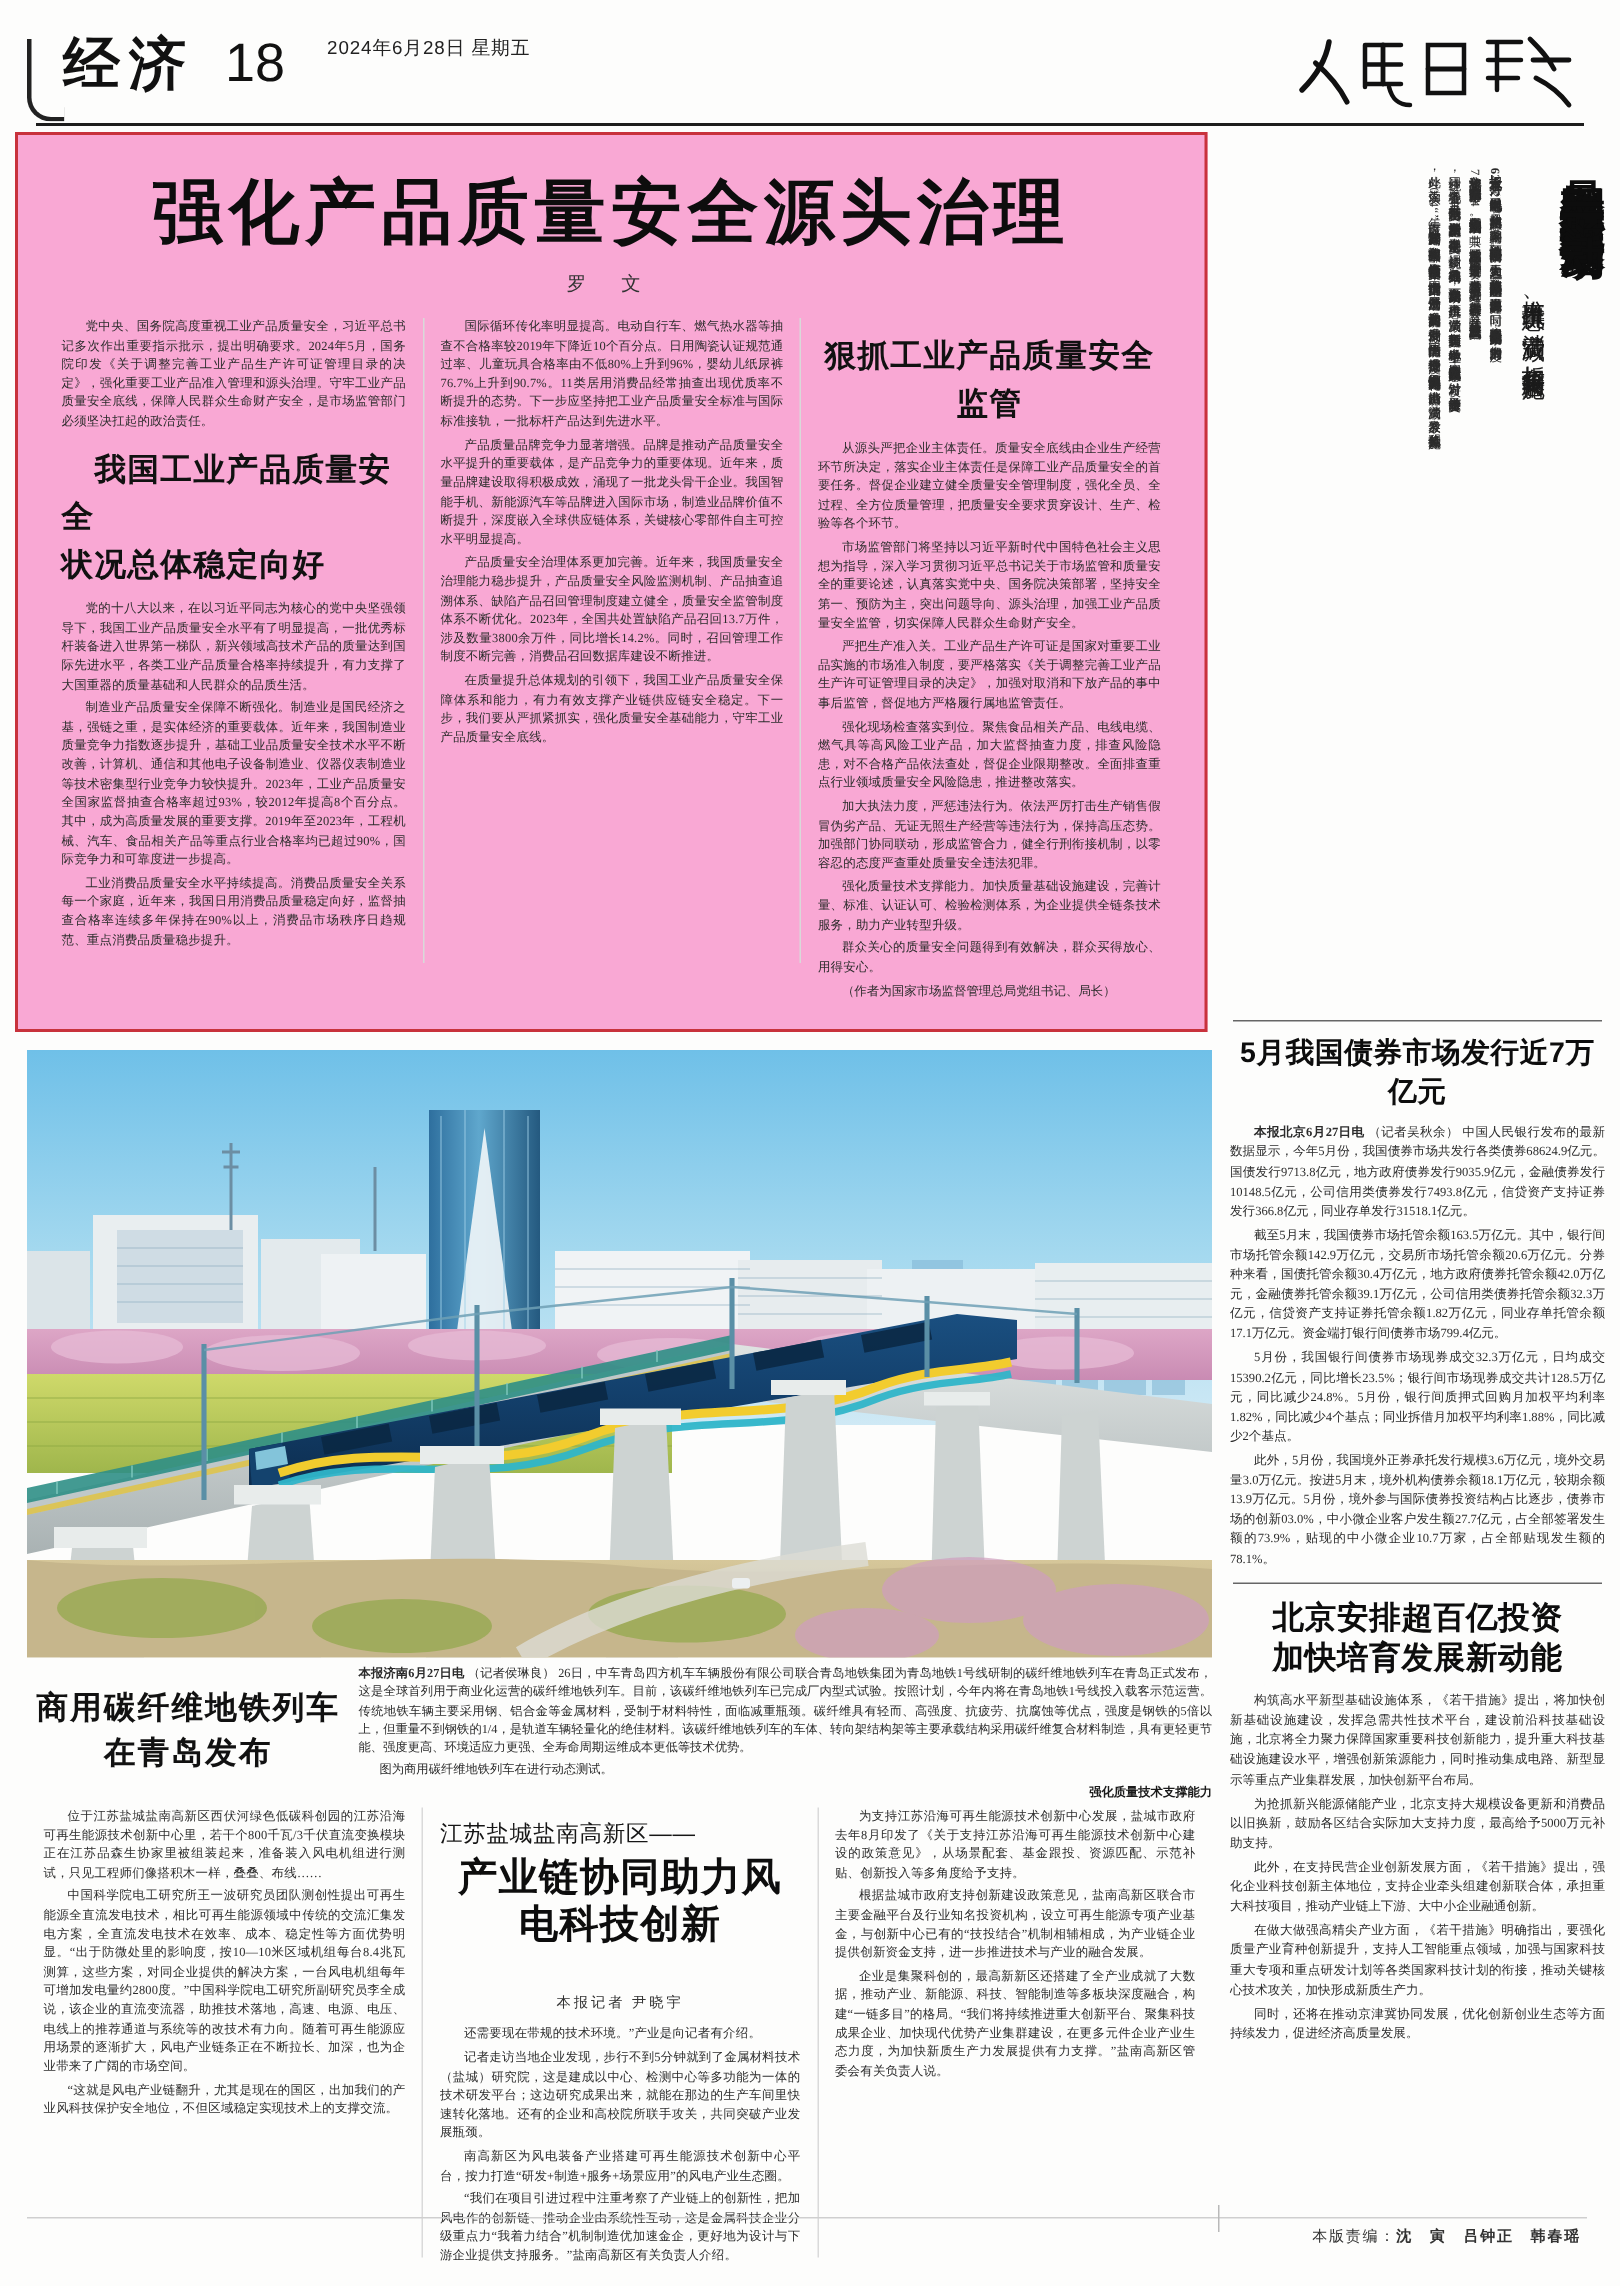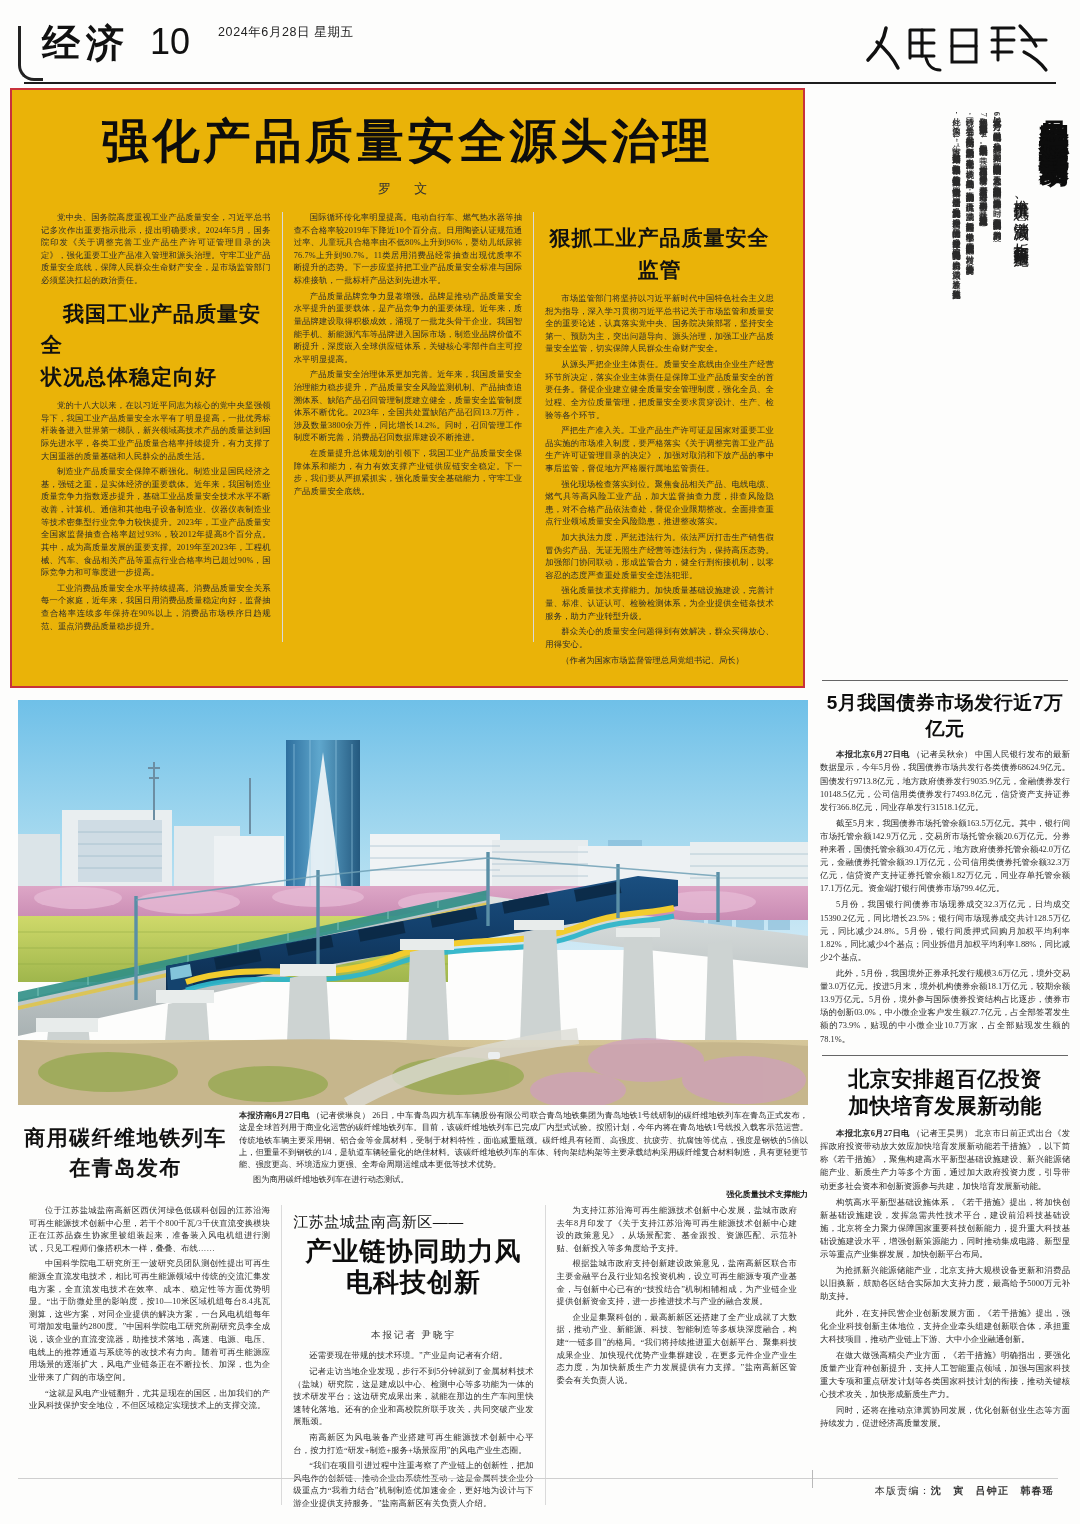--- a/index.html
+++ b/index.html
@@ -35,21 +35,21 @@
   .rule-top{position:absolute;left:24px;top:82px;width:1032px;height:0;
     border-top:2.4px solid #1d1d1d;}
   .brand{
     position:absolute;right:26px;top:18px;width:190px;height:60px;
   }
   .brand svg{display:block;}
 
   
   .feature{
     position:absolute;left:10px;top:88px;width:795px;height:600px;
-    border:2.6px solid #c8323c;background:#eab308;box-sizing:border-box;
+    border:2.6px solid #c8323c;background:#f9a8d4;box-sizing:border-box;
   }
   .feat-title{
     text-align:center;margin-top:24px;
     font-family:"Liberation Sans","DejaVu Sans",sans-serif;
     font-size:47px;font-weight:700;letter-spacing:4px;color:#0d0d0d;
     line-height:1.15;
   }
   .feat-byline{
     text-align:center;margin-top:12px;font-size:13px;letter-spacing:10px;
     color:#333;font-family:"Liberation Serif",serif;
@@ -153,21 +153,21 @@
 </style>
 </head>
 <body>
 
 <div class="page">
 
   <div class="masthead">
     <div class="sec-bracket"></div>
     <div class="sec-wrap">
       <span class="sec-name">经济</span>
-      <span class="sec-num">10</span>
+      <span class="sec-num">18</span>
       <span class="sec-date">2024年6月28日 星期五</span>
     </div>
     <div class="rule-top"></div>
     <div class="brand">
       <svg width="190" height="60" viewBox="0 0 190 60" aria-hidden="true">
         <g fill="none" stroke="#111" stroke-linecap="round" stroke-width="3.2">
           <path d="M22 10 C20 22, 14 32, 4 42" stroke-width="3.6"></path>
           <path d="M13 24 C20 30, 28 38, 34 50" stroke-width="3.4"></path>
           <path d="M46 12 L46 40 M46 12 L70 12 M46 25 L70 25 M46 38 L70 38" stroke-width="3"></path>
           <path d="M58 12 L58 38"></path>
@@ -195,22 +195,22 @@
         <p class="tx">工业消费品质量安全水平持续提高。消费品质量安全关系每一个家庭，近年来，我国日用消费品质量稳定向好，监督抽查合格率连续多年保持在90%以上，消费品市场秩序日趋规范、重点消费品质量稳步提升。</p>
       </div>
       <div class="fcol">
         <p class="tx">国际循环传化率明显提高。电动自行车、燃气热水器等抽查不合格率较2019年下降近10个百分点。日用陶瓷认证规范通过率、儿童玩具合格率由不低80%上升到96%，婴幼儿纸尿裤76.7%上升到90.7%。11类居用消费品经常抽查出现优质率不断提升的态势。下一步应坚持把工业产品质量安全标准与国际标准接轨，一批标杆产品达到先进水平。</p>
         <p class="tx">产品质量品牌竞争力显著增强。品牌是推动产品质量安全水平提升的重要载体，是产品竞争力的重要体现。近年来，质量品牌建设取得积极成效，涌现了一批龙头骨干企业。我国智能手机、新能源汽车等品牌进入国际市场，制造业品牌价值不断提升，深度嵌入全球供应链体系，关键核心零部件自主可控水平明显提高。</p>
         <p class="tx">产品质量安全治理体系更加完善。近年来，我国质量安全治理能力稳步提升，产品质量安全风险监测机制、产品抽查追溯体系、缺陷产品召回管理制度建立健全，质量安全监管制度体系不断优化。2023年，全国共处置缺陷产品召回13.7万件，涉及数量3800余万件，同比增长14.2%。同时，召回管理工作制度不断完善，消费品召回数据库建设不断推进。</p>
         <p class="tx">在质量提升总体规划的引领下，我国工业产品质量安全保障体系和能力，有力有效支撑产业链供应链安全稳定。下一步，我们要从严抓紧抓实，强化质量安全基础能力，守牢工业产品质量安全底线。</p>
       </div>
       <div class="fcol">
         <div class="subhead" style="text-align:center;">狠抓工业产品质量安全监管</div>
+        <p class="tx">从源头严把企业主体责任。质量安全底线由企业生产经营环节所决定，落实企业主体责任是保障工业产品质量安全的首要任务。督促企业建立健全质量安全管理制度，强化全员、全过程、全方位质量管理，把质量安全要求贯穿设计、生产、检验等各个环节。</p>
         <p class="tx">市场监管部门将坚持以习近平新时代中国特色社会主义思想为指导，深入学习贯彻习近平总书记关于市场监管和质量安全的重要论述，认真落实党中央、国务院决策部署，坚持安全第一、预防为主，突出问题导向、源头治理，加强工业产品质量安全监管，切实保障人民群众生命财产安全。</p>
-        <p class="tx">从源头严把企业主体责任。质量安全底线由企业生产经营环节所决定，落实企业主体责任是保障工业产品质量安全的首要任务。督促企业建立健全质量安全管理制度，强化全员、全过程、全方位质量管理，把质量安全要求贯穿设计、生产、检验等各个环节。</p>
         <p class="tx">严把生产准入关。工业产品生产许可证是国家对重要工业品实施的市场准入制度，要严格落实《关于调整完善工业产品生产许可证管理目录的决定》，加强对取消和下放产品的事中事后监管，督促地方严格履行属地监管责任。</p>
         <p class="tx">强化现场检查落实到位。聚焦食品相关产品、电线电缆、燃气具等高风险工业产品，加大监督抽查力度，排查风险隐患，对不合格产品依法查处，督促企业限期整改。全面排查重点行业领域质量安全风险隐患，推进整改落实。</p>
         <p class="tx">加大执法力度，严惩违法行为。依法严厉打击生产销售假冒伪劣产品、无证无照生产经营等违法行为，保持高压态势。加强部门协同联动，形成监管合力，健全行刑衔接机制，以零容忍的态度严查重处质量安全违法犯罪。</p>
         <p class="tx">强化质量技术支撑能力。加快质量基础设施建设，完善计量、标准、认证认可、检验检测体系，为企业提供全链条技术服务，助力产业转型升级。</p>
         <p class="tx">群众关心的质量安全问题得到有效解决，群众买得放心、用得安心。</p>
         <p class="sig">（作者为国家市场监督管理总局党组书记、局长）</p>
       </div>
     </div>
   </div>
 
@@ -450,25 +450,20 @@
       <p class="r-tx">截至5月末，我国债券市场托管余额163.5万亿元。其中，银行间市场托管余额142.9万亿元，交易所市场托管余额20.6万亿元。分券种来看，国债托管余额30.4万亿元，地方政府债券托管余额42.0万亿元，金融债券托管余额39.1万亿元，公司信用类债券托管余额32.3万亿元，信贷资产支持证券托管余额1.82万亿元，同业存单托管余额17.1万亿元。资金端打银行间债券市场799.4亿元。</p>
       <p class="r-tx">5月份，我国银行间债券市场现券成交32.3万亿元，日均成交15390.2亿元，同比增长23.5%；银行间市场现券成交共计128.5万亿元，同比减少24.8%。5月份，银行间质押式回购月加权平均利率1.82%，同比减少4个基点；同业拆借月加权平均利率1.88%，同比减少2个基点。</p>
       <p class="r-tx">此外，5月份，我国境外正券承托发行规模3.6万亿元，境外交易量3.0万亿元。按进5月末，境外机构债券余额18.1万亿元，较期余额13.9万亿元。5月份，境外参与国际债券投资结构占比逐步，债券市场的创新03.0%，中小微企业客户发生额27.7亿元，占全部签署发生额的73.9%，贴现的中小微企业10.7万家，占全部贴现发生额的78.1%。</p>
     </div>
 
     <div class="rail-sep thick"></div>
 
     <div>
       <div class="r-title two" style="white-space:pre-line;">北京安排超百亿投资
 加快培育发展新动能</div>
-      <p class="r-tx">
-        <span class="r-lead">本报北京6月27日电</span>
-        <span>（记者王昊男）</span>
-        <span>北京市日前正式出台《发挥政府投资带动放大效应加快培育发展新动能若干措施》，以下简称《若干措施》，聚焦构建高水平新型基础设施建设、新兴能源储能产业、新质生产力等多个方面，通过加大政府投资力度，引导带动更多社会资本和创新资源参与共建，加快培育发展新动能。</span>
-      </p>
       <p class="r-tx">构筑高水平新型基础设施体系，《若干措施》提出，将加快创新基础设施建设，发挥急需共性技术平台，建设前沿科技基础设施，北京将全力聚力保障国家重要科技创新能力，提升重大科技基础设施建设水平，增强创新策源能力，同时推动集成电路、新型显示等重点产业集群发展，加快创新平台布局。</p>
       <p class="r-tx">为抢抓新兴能源储能产业，北京支持大规模设备更新和消费品以旧换新，鼓励各区结合实际加大支持力度，最高给予5000万元补助支持。</p>
       <p class="r-tx">此外，在支持民营企业创新发展方面，《若干措施》提出，强化企业科技创新主体地位，支持企业牵头组建创新联合体，承担重大科技项目，推动产业链上下游、大中小企业融通创新。</p>
       <p class="r-tx">在做大做强高精尖产业方面，《若干措施》明确指出，要强化质量产业育种创新提升，支持人工智能重点领域，加强与国家科技重大专项和重点研发计划等各类国家科技计划的衔接，推动关键核心技术攻关，加快形成新质生产力。</p>
       <p class="r-tx">同时，还将在推动京津冀协同发展，优化创新创业生态等方面持续发力，促进经济高质量发展。</p>
     </div>
   </div>
 
   <div class="footer-rule"></div>
   <div class="vdiv"></div>

